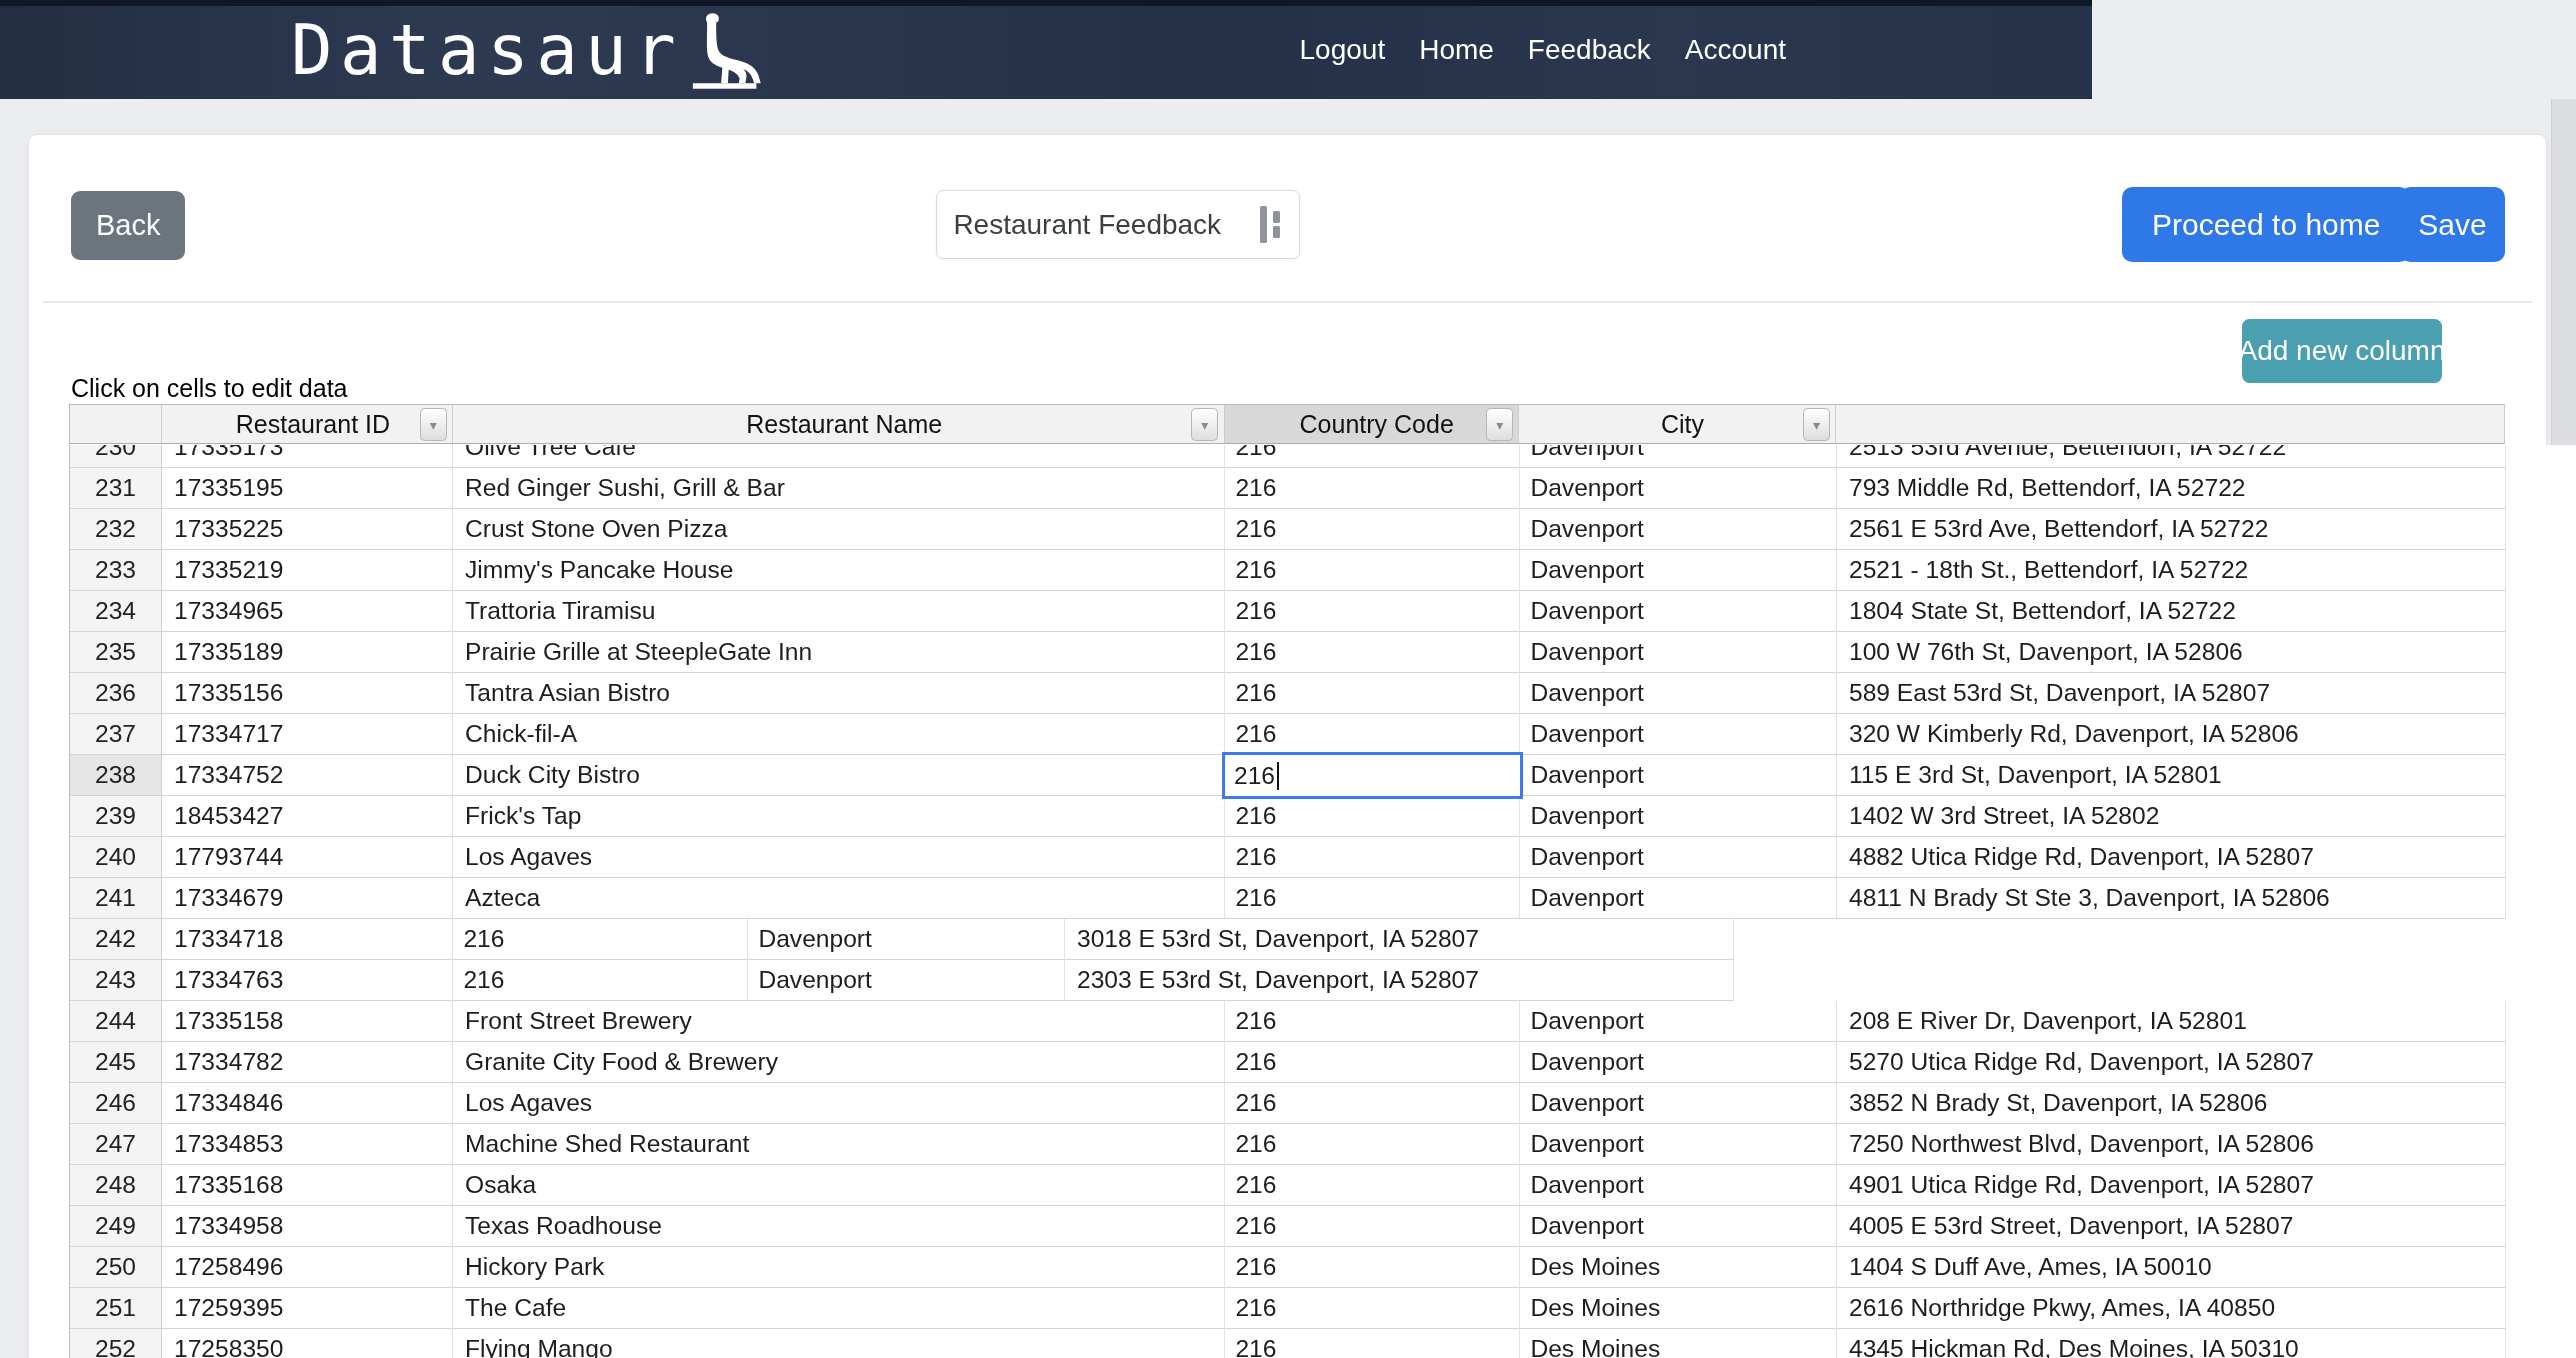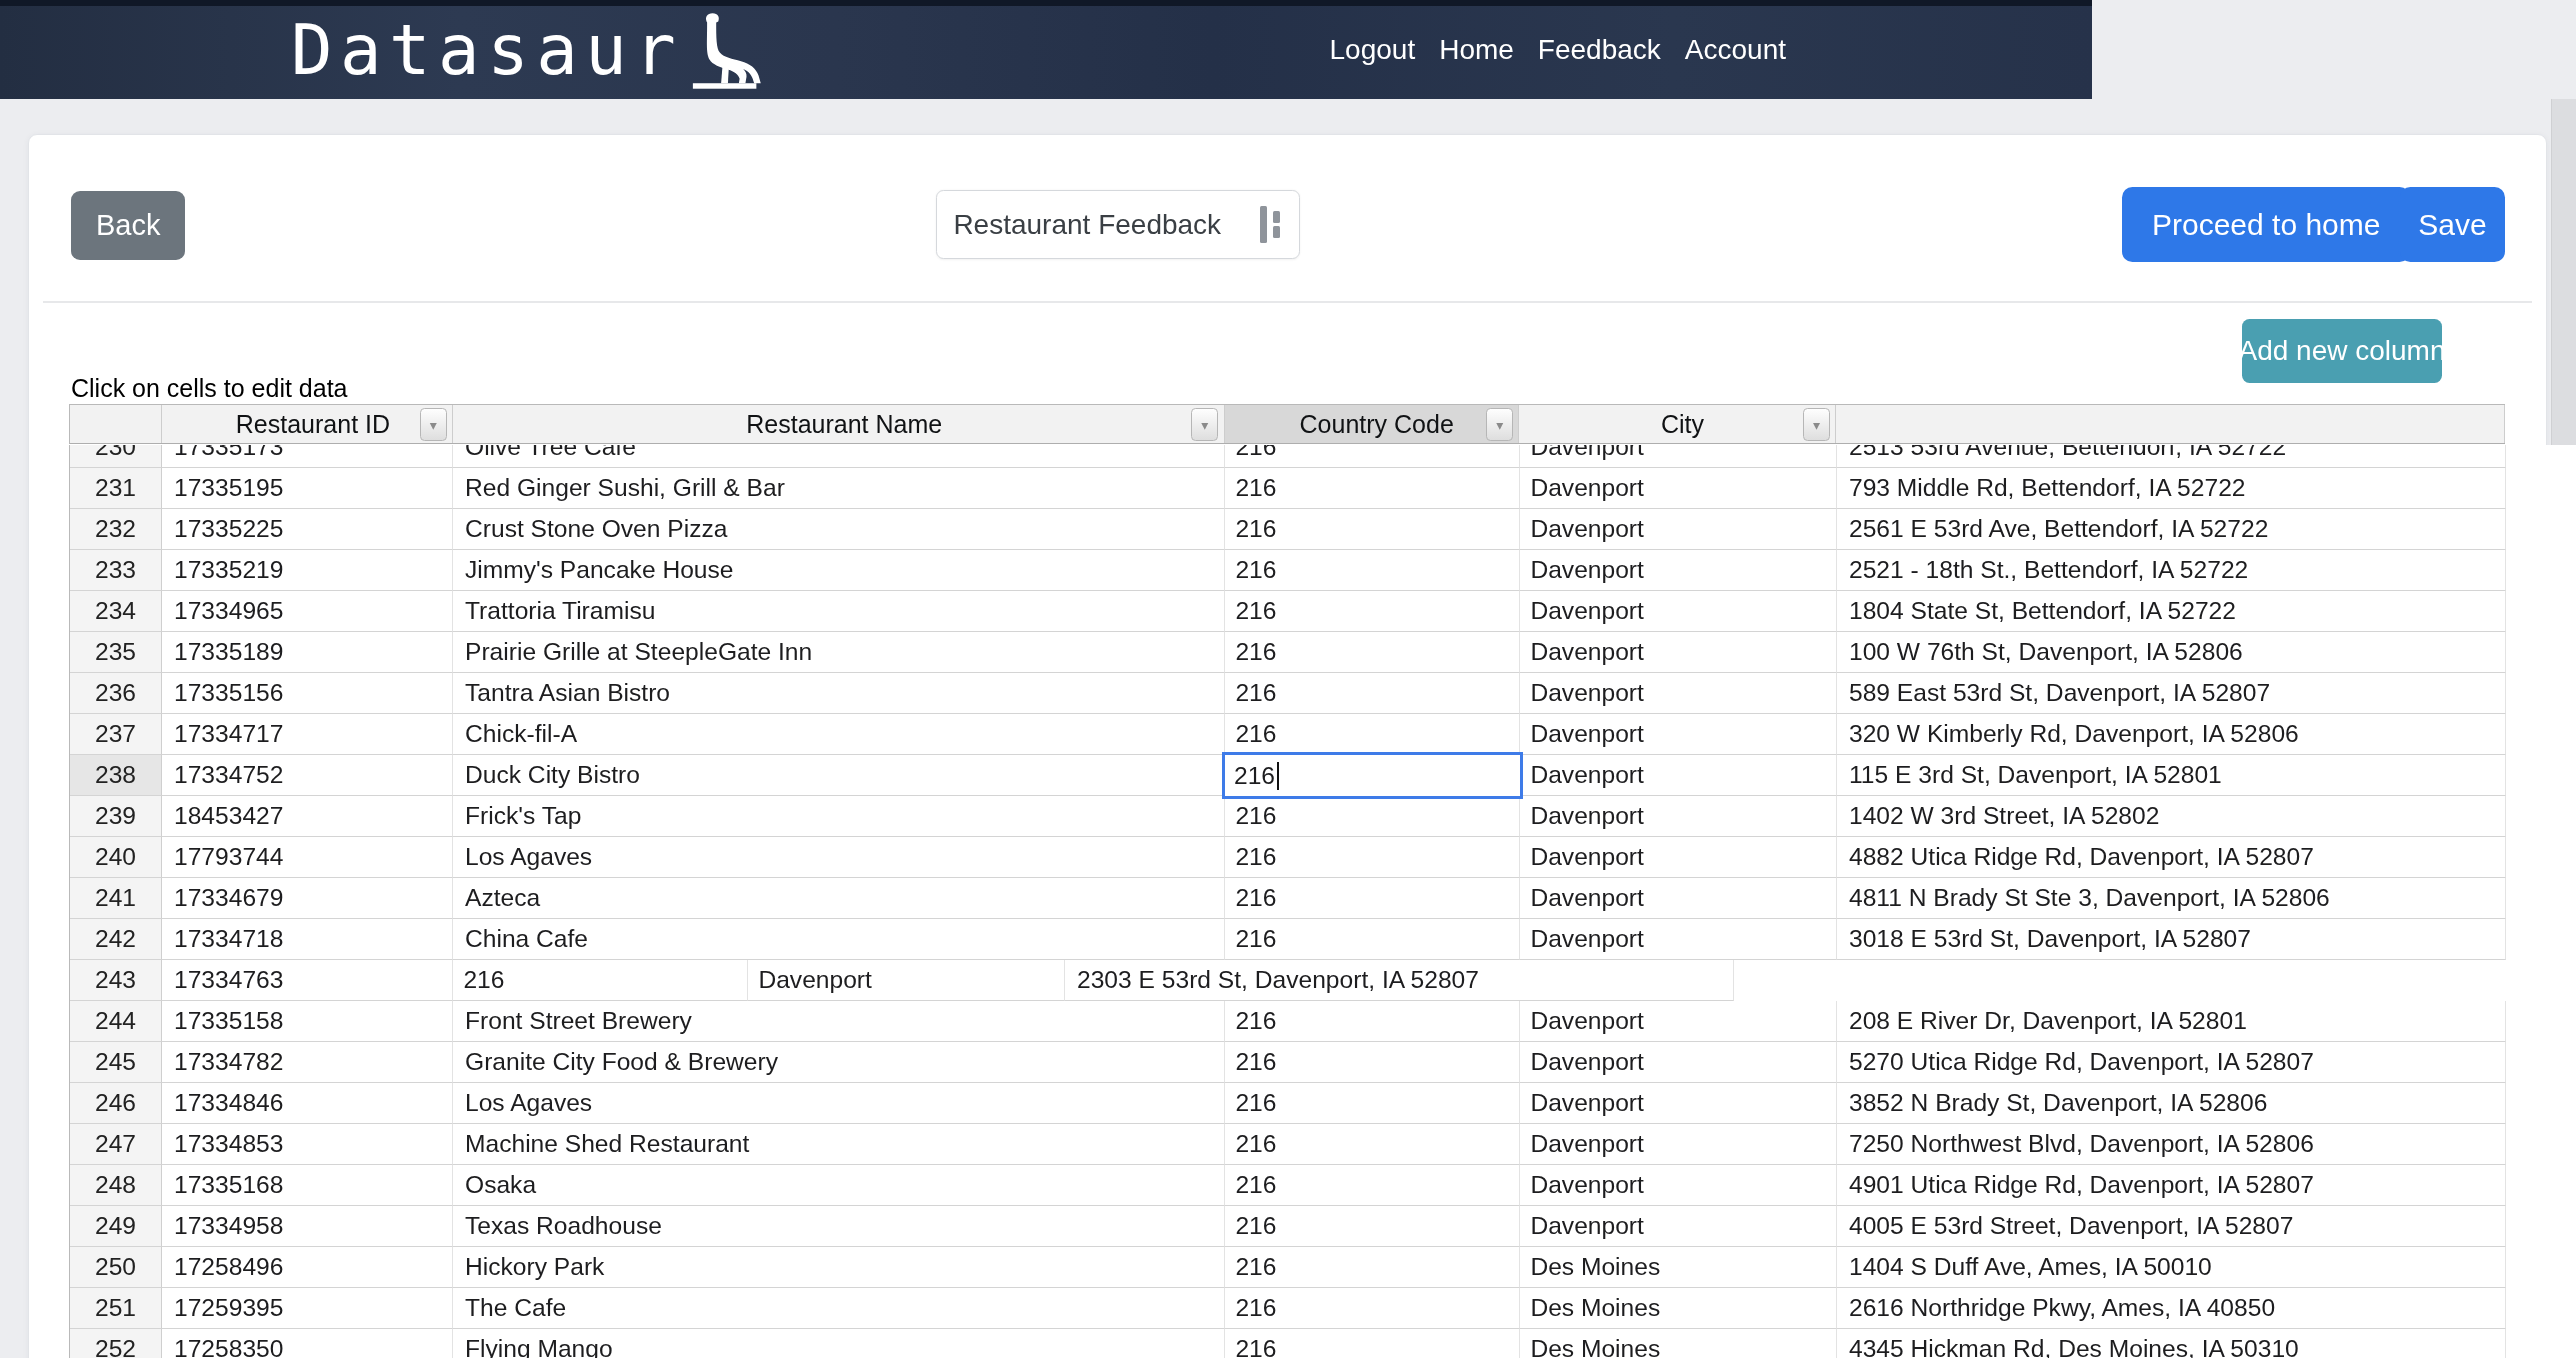--- a/index.html
+++ b/index.html
@@ -13,21 +13,21 @@
   html,body{width:2576px;height:1358px;overflow:hidden}
   body{font-family:"Liberation Sans","DejaVu Sans",sans-serif;background:var(--page-bg);position:relative;color:var(--text)}
 
   
   .navbar{position:absolute;left:0;top:0;width:2092px;height:99px;
     background:linear-gradient(90deg,#232e42 0%,#2d3a52 22%,#2a364e 40%,#243048 58%,#2a374f 80%,#26324a 100%);}
   .navbar::before{content:"";position:absolute;left:0;top:0;width:100%;height:6px;background:var(--navbar-top)}
   .brand{position:absolute;left:291px;top:0;height:99px;display:flex;align-items:center;color:#fff}
   .brand-text{font-family:"DejaVu Sans Mono","Liberation Mono",monospace;font-size:69px;letter-spacing:7.5px;font-weight:400}
   .brand-logo{width:88px;height:81px;margin-left:1.5px;margin-top:4.5px}
-  .nav-links{position:absolute;right:306px;top:0;height:99px;display:flex;align-items:center;gap:24px}
+  .nav-links{position:absolute;right:306px;top:0;height:99px;display:flex;align-items:center;gap:34px}
   .nav-link{color:#fff;font-size:28px;text-decoration:none;cursor:pointer}
 
   
   .card{position:absolute;left:28px;top:134px;width:2519px;height:1269px;background:var(--card-bg);
     border:0.7px solid var(--card-border);border-radius:9px;box-shadow:0 1.5px 6px rgba(40,50,70,.05)}
 
   
   .btn{display:flex;align-items:center;justify-content:center;color:#fff;border:none;cursor:pointer;white-space:nowrap}
   .back-btn{position:absolute;left:71px;top:191px;height:69px;padding:0 25px;font-size:29px;
     background:var(--gray-btn);border-radius:9px}
@@ -239,21 +239,20 @@
     <div class="td num c0">241</div>
     <div class="td c1">17334679</div>
     <div class="td c2">Azteca</div>
     <div class="td c3">216</div>
     <div class="td c4">Davenport</div>
     <div class="td c5">4811 N Brady St Ste 3, Davenport, IA 52806</div>
   </div>
       <div class="tr">
     <div class="td num c0">242</div>
     <div class="td c1">17334718</div>
-    <div class="td c2">China Cafe</div>
     <div class="td c3">216</div>
     <div class="td c4">Davenport</div>
     <div class="td c5">3018 E 53rd St, Davenport, IA 52807</div>
   </div>
       <div class="tr">
     <div class="td num c0">243</div>
     <div class="td c1">17334763</div>
     <div class="td c3">216</div>
     <div class="td c4">Davenport</div>
     <div class="td c5">2303 E 53rd St, Davenport, IA 52807</div>

